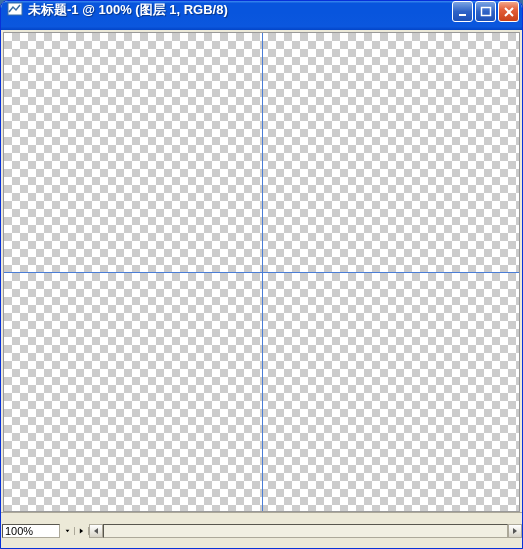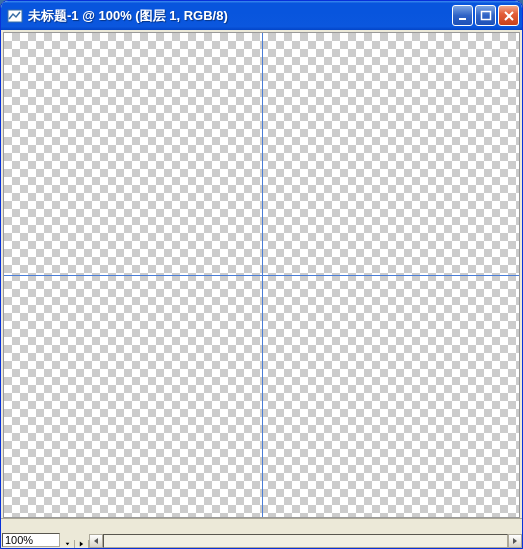--- a/index.html
+++ b/index.html
@@ -16,21 +16,20 @@
     border: 1px solid #0831d9;
     border-radius: 8px 8px 0 0;
     display: flex;
     flex-direction: column;
     overflow: hidden;
   }
   .titlebar {
     height: 29px;
     background: linear-gradient(to bottom, #3c8cf0 0%, #0855dd 8%, #0855dd 40%, #0b57de 88%, #0345c8 100%);
     display: flex;
-    align-items: center;
     padding: 0 3px 0 6px;
     color: #fff;
     font-weight: bold;
     font-size: 13px;
     text-shadow: 1px 1px 1px rgba(0,0,0,0.4);
   }
   .titlebar .app-icon {
     width: 16px;
     height: 16px;
     margin-right: 5px;
@@ -80,25 +79,25 @@
     left: 50%;
   }
   .guide-h {
     position: absolute;
     left: 0; right: 0;
     height: 1px;
     background: #4a7dd6;
     top: 50%;
   }
   .statusbar {
-    height: 30px;
+    height: 36px;
     background: #ece9d8;
     border-top: 1px solid #aca899;
     display: flex;
-    align-items: flex-end;
+    align-items: center;
     font-size: 11px;
     color: #000;
   }
   .status-cell {
     display: flex;
     align-items: center;
     padding: 0 4px;
     border-right: 1px solid #aca899;
     background: #ece9d8;
     min-width: 0;

